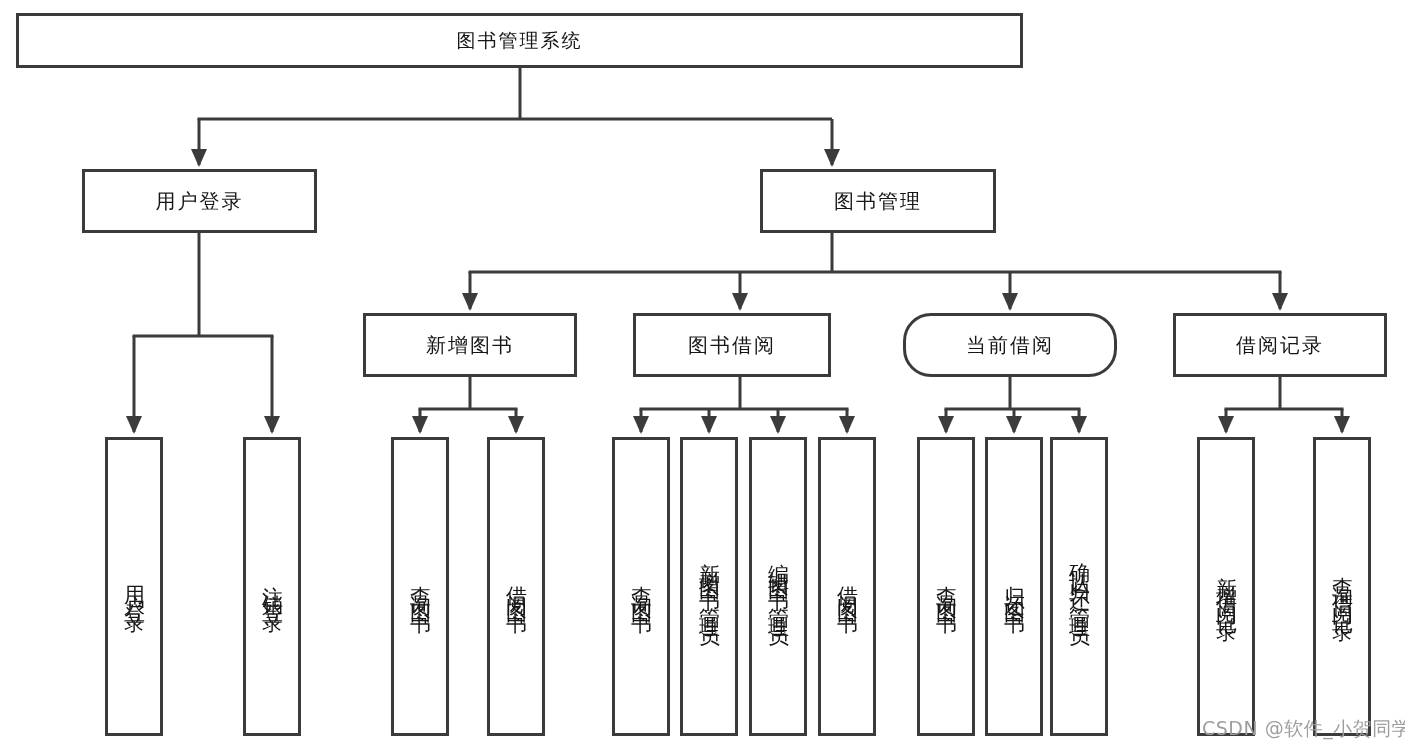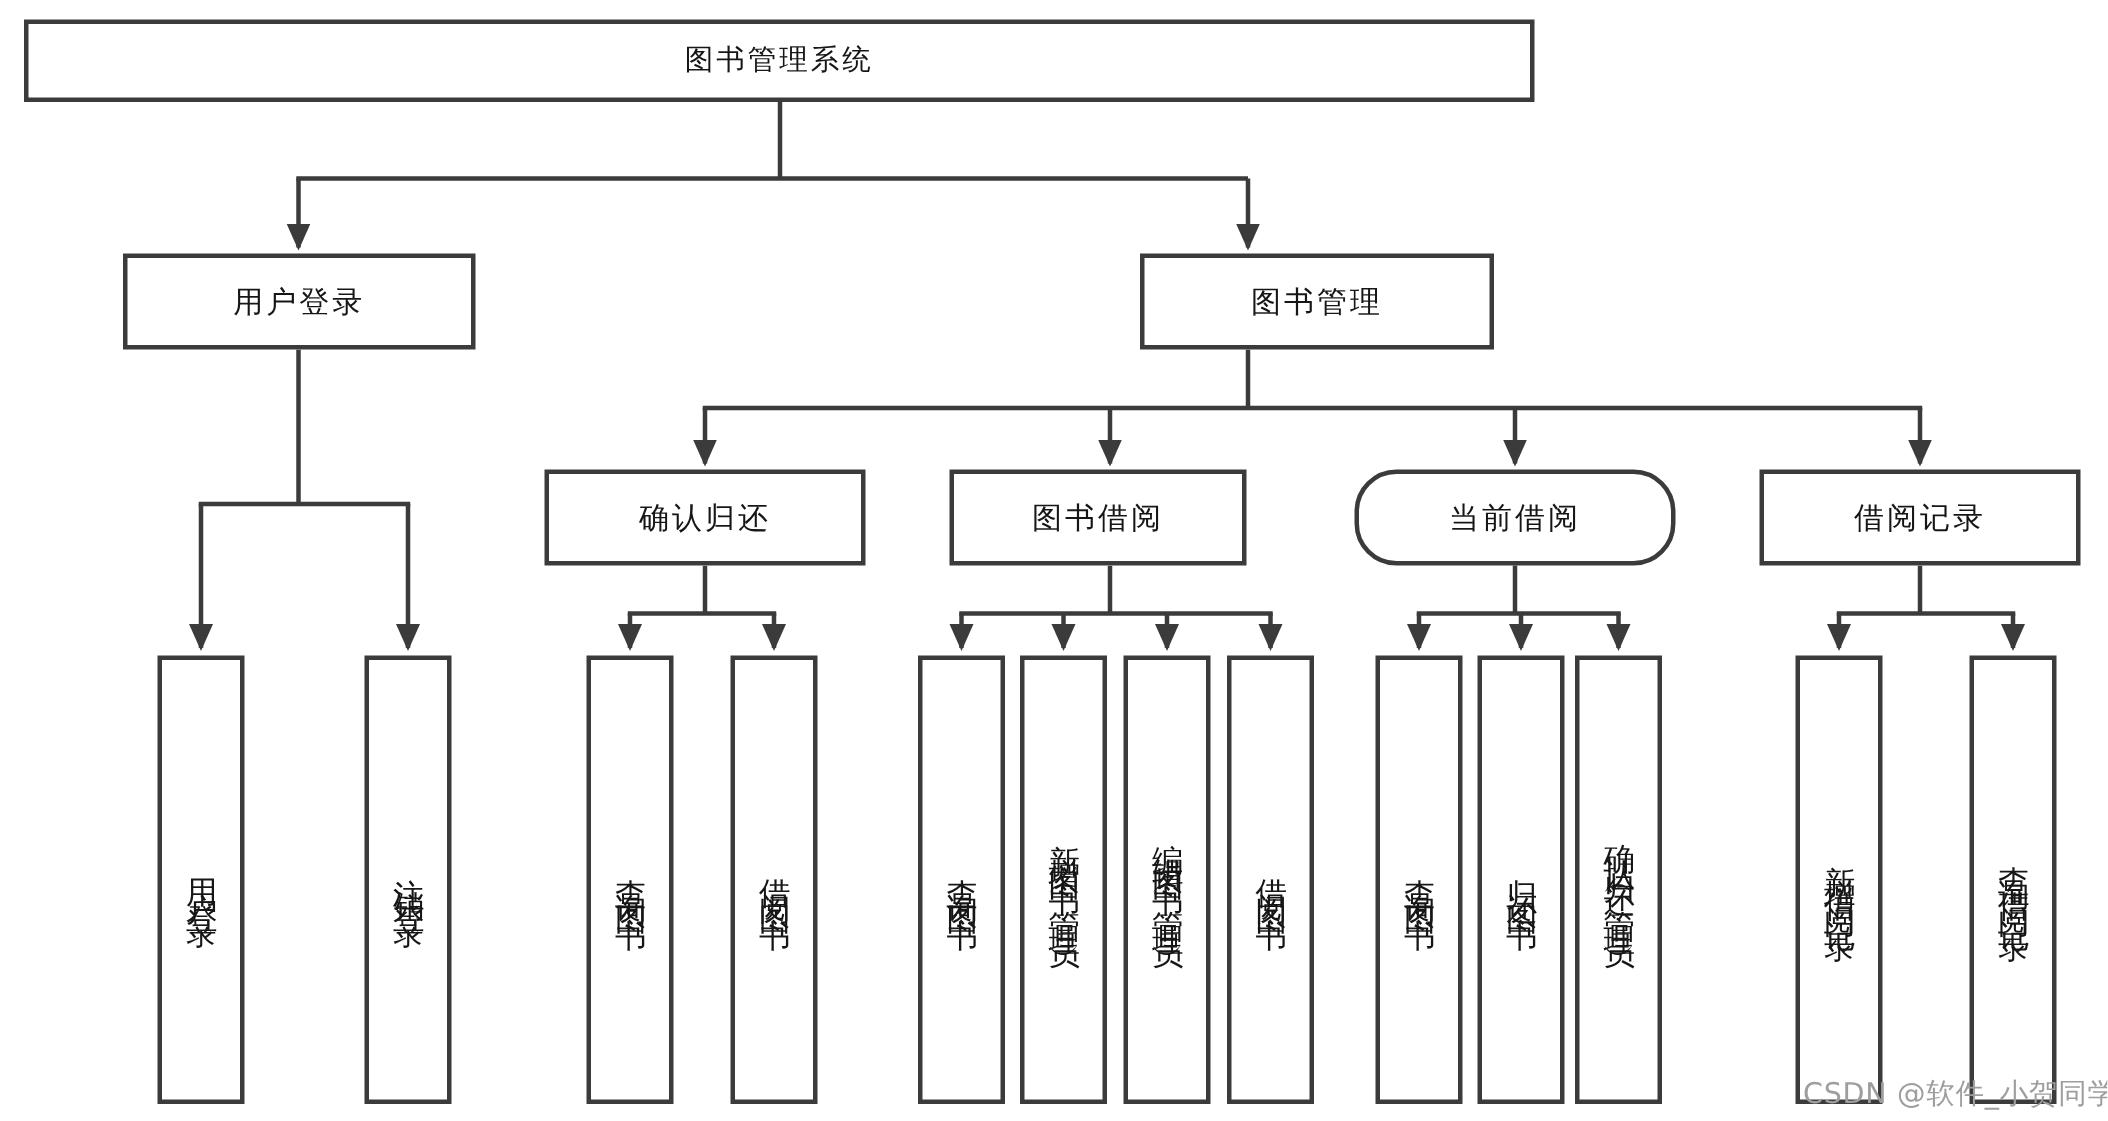--- a/index.html
+++ b/index.html
@@ -104,21 +104,21 @@
     <path d="M1224.5,409 H1343.5"></path>
     <path class="arrow" d="M1226,409 V432"></path>
     <path class="arrow" d="M1342,409 V432"></path>
   </svg>
 
   <div class="box root" style="left:16px; top:13px; width:1007px; height:55px;">图书管理系统</div>
 
   <div class="box" style="left:82px; top:169px; width:235px; height:64px;">用户登录</div>
   <div class="box" style="left:714px; top:169px; width:236px; height:64px;margin-left:46px;">图书管理</div>
 
-  <div class="box" style="left:363px; top:313px; width:214px; height:64px;">确认归还</div>
+  <div class="box" style="left:363px; top:313px; width:214px; height:64px;">新增图书</div>
   <div class="box" style="left:633px; top:313px; width:198px; height:64px;">图书借阅</div>
   <div class="box" style="left:903px; top:313px; width:214px; height:64px;border-radius:28px;">当前借阅</div>
   <div class="box" style="left:1173px; top:313px; width:214px; height:64px;">借阅记录</div>
 
   <div class="box vbox" style="left:105px; top:437px; width:58px; height:299px;">用户登录</div>
   <div class="box vbox" style="left:243px; top:437px; width:58px; height:299px;">注销登录</div>
 
   <div class="box vbox" style="left:391px; top:437px; width:58px; height:299px;">查询图书</div>
   <div class="box vbox" style="left:487px; top:437px; width:58px; height:299px;">借阅图书</div>
 

